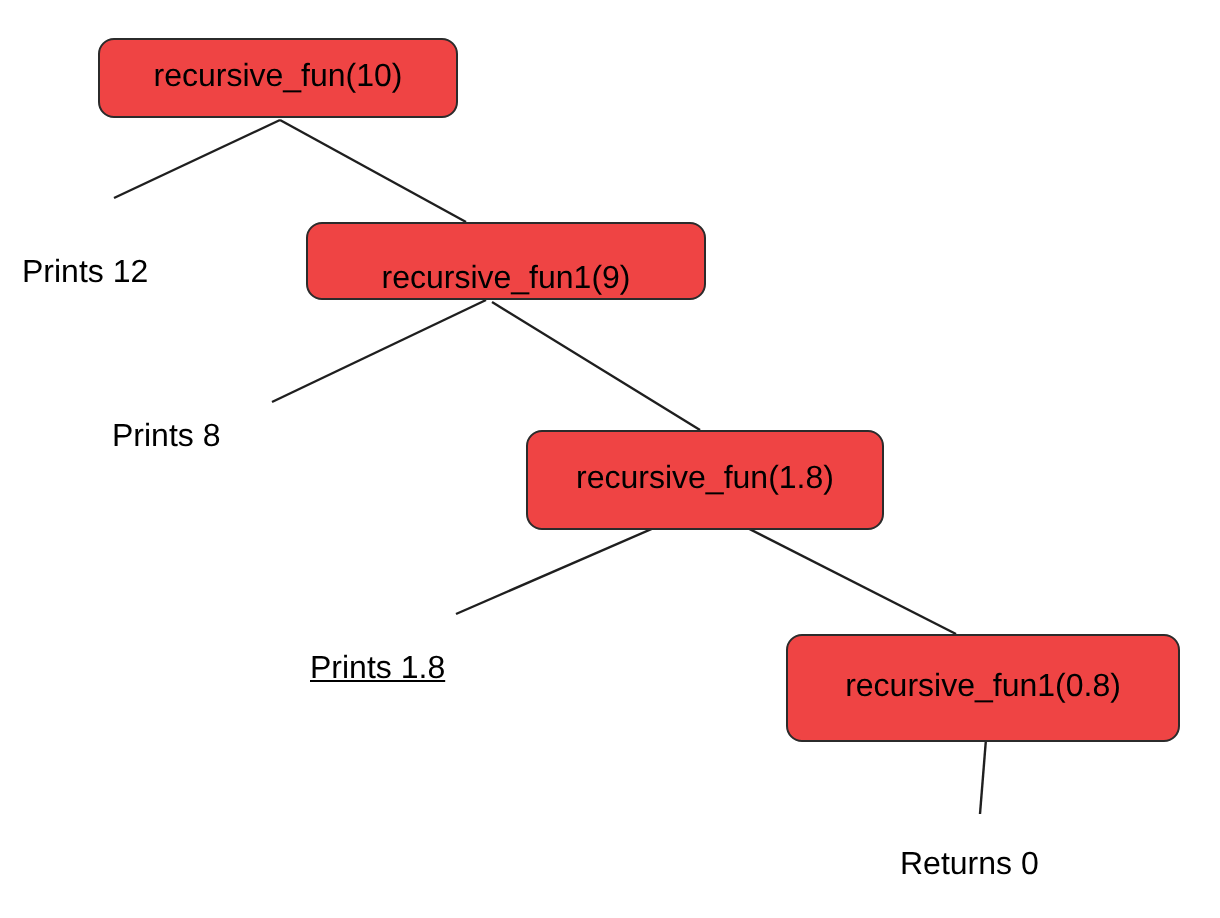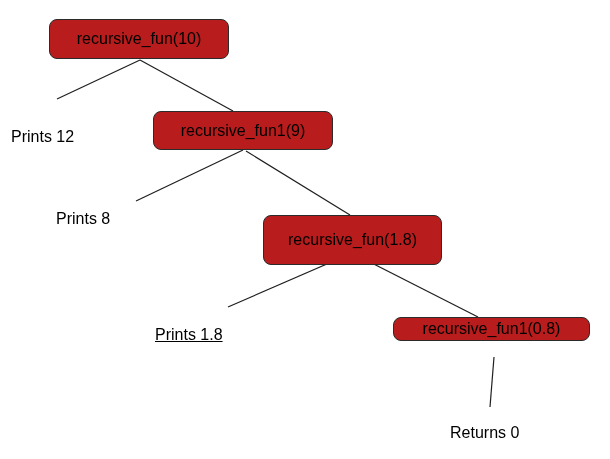--- a/index.html
+++ b/index.html
@@ -22,34 +22,34 @@
     width: 610px;
     height: 459px;
   }
   .edges line {
     stroke: #1f1f1f;
     stroke-width: 1.2;
   }
   .node {
     position: absolute;
     box-sizing: border-box;
-    background: #b91c1c;
+    background: #ef4444;
     border: 1.6px solid #2b2b2b;
     border-radius: 8px;
     display: flex;
     align-items: center;
     justify-content: center;
     font-size: 16px;
     color: #000000;
     white-space: nowrap;
   }
   .node-1 { left: 49px;  top: 19px;  width: 180px; height: 40px; }
-  .node-2 { left: 153px; top: 111px; width: 180px; height: 39px; }
+  .node-2 { left: 153px; top: 111px; width: 200px; height: 39px; align-items: flex-end; }
   .node-3 { left: 263px; top: 215px; width: 179px; height: 50px; }
-  .node-4 { left: 393px; top: 317px; width: 197px; height: 24px; }
+  .node-4 { left: 393px; top: 317px; width: 197px; height: 54px; }
   .leaf-label {
     position: absolute;
     font-size: 16px;
     color: #000000;
     white-space: nowrap;
   }
   .leaf-1 { left: 11px;  top: 128px; }
   .leaf-2 { left: 56px;  top: 210px; }
   .leaf-3 { left: 155px; top: 326px; text-decoration: underline; }
   .leaf-4 { left: 450px; top: 424px; }

